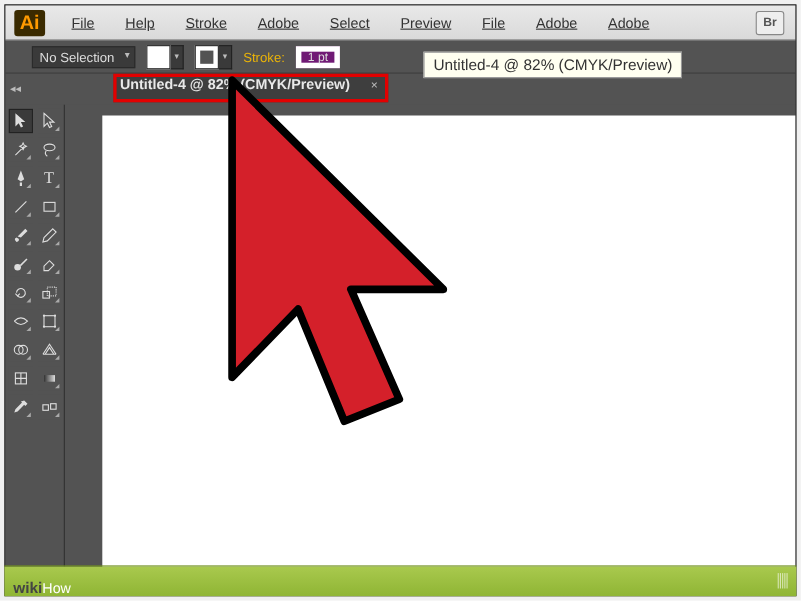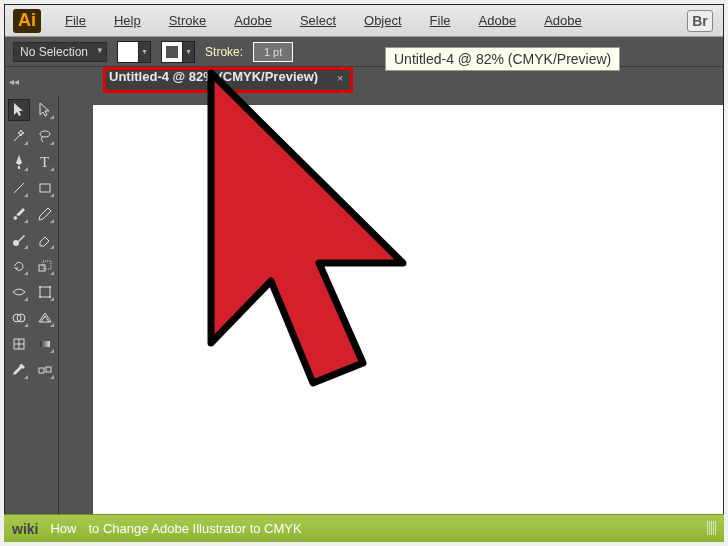--- a/index.html
+++ b/index.html
@@ -40,32 +40,32 @@
     padding: 0 14px;
     cursor: default;
     text-decoration: underline;
   }
   .br-badge {
     width: 26px; height: 22px;
     border: 1px solid #888;
     border-radius: 3px;
     margin-left: auto; margin-right: 10px;
     display: flex; align-items: center; justify-content: center;
-    font-size: 14px; font-weight: bold; color: #555;
+    font-size: 11px; font-weight: bold; color: #555;
     background: #eee;
   }
   .controlbar {
     display: flex;
     align-items: center;
     height: 30px;
     background: #535353;
     border-bottom: 1px solid #3a3a3a;
     font-size: 12px;
     color: #ccc;
-    padding: 0 8px;
+    padding: 0 24px;
     gap: 10px;
   }
   .dropdown {
     background: #3a3a3a;
     border: 1px solid #2a2a2a;
     padding: 2px 18px 2px 6px;
     position: relative;
     font-size: 12px;
     color: #ddd;
   }
@@ -81,23 +81,23 @@
   .swatch.fill { background: #fff; }
   .swatch.stroke { background: #fff; }
   .swatch.stroke::before {
     content: ""; position: absolute; inset: 4px; background: #535353;
   }
   .swatch-drop {
     width: 12px; height: 22px; background: #3a3a3a; border: 1px solid #222;
     display: flex; align-items: center; justify-content: center; font-size: 8px; color: #bbb;
     border-left: none;
   }
-  .stroke-label { color: #fef9c3; font-size: 12px; }
+  .stroke-label { color: #eab308; font-size: 12px; }
   .num-field {
-    width: 40px; height: 20px; background: #737373; border: 1px solid #ffffff;
+    width: 40px; height: 20px; background: #701a75; border: 5px solid #ffffff;
     display: flex; align-items: center; justify-content: center; font-size: 11px; color: #ddd;
   }
   .tooltip {
     position: absolute;
     top: 42px; left: 380px;
     background: #fffff0;
     border: 1px solid #999;
     padding: 3px 8px;
     font-size: 14px;
     color: #333;
@@ -188,24 +188,23 @@
     top: 58px; left: 146px;
     z-index: 40;
   }
   .caption-bar {
     position: absolute;
     left: 4px; right: 4px; bottom: 4px;
     height: 28px;
     background: linear-gradient(#a9c94e,#8fb534);
     border-top: 1px solid #6f8f1f;
     display: flex;
-    align-items: center;
+    align-items: flex-end;
     font-size: 13px;
     color: #fff;
-    gap: 12px;
   }
   .caption-bar .wiki {
     color: #444; font-weight: bold; padding-left: 8px;
     font-size: 14px;
   }
   .caption-bar .how {
     color: #fff; font-weight: normal;
   }
   .console-grip {
     position: absolute; right: 8px; top: 6px;
@@ -220,21 +219,21 @@
 
 <div class="app">
 
   <div class="menubar">
     <div class="ai-logo">Ai</div>
     <div class="menu-item">File</div>
     <div class="menu-item">Help</div>
     <div class="menu-item">Stroke</div>
     <div class="menu-item">Adobe</div>
     <div class="menu-item">Select</div>
-    <div class="menu-item">Object</div>
+    <div class="menu-item">Preview</div>
     <div class="menu-item">File</div>
     <div class="menu-item">Adobe</div>
     <div class="menu-item">Adobe</div>
     <div class="br-badge">Br</div>
   </div>
 
   <div class="controlbar">
     <div class="dropdown">No Selection</div>
     <div style="display:flex">
       <div class="swatch fill"></div>
@@ -442,21 +441,20 @@
              L 212 300
              L 168 200
              L 252 200 Z" fill="#d4202a" stroke="#000" stroke-width="7" stroke-linejoin="round"></path>
   </svg>
 
 </div>
 
 <div class="caption-bar">
   <span class="wiki">wiki</span>
     <span class="how">How </span>
-    <span>to Change Adobe Illustrator to CMYK</span>
   <div class="console-grip">
     <span></span>
       <span></span>
       <span></span>
       <span></span>
       <span></span>
   </div>
 </div>
 
 </body></html>

